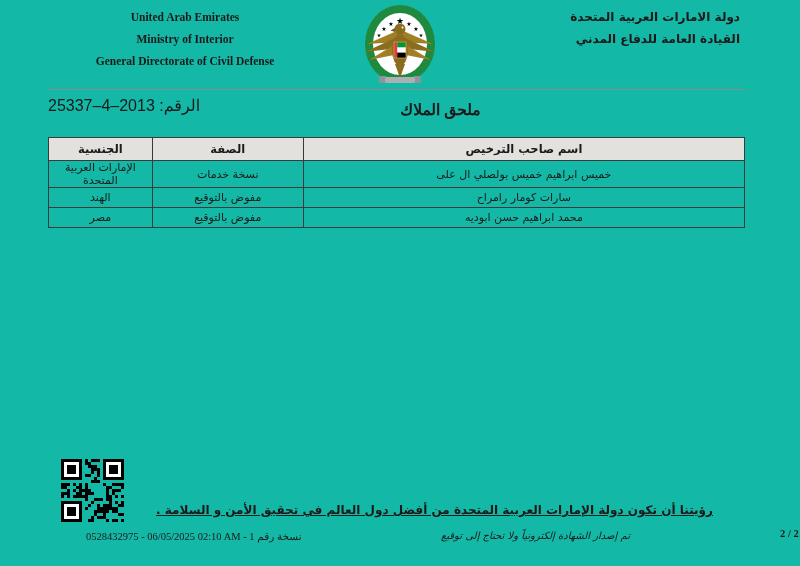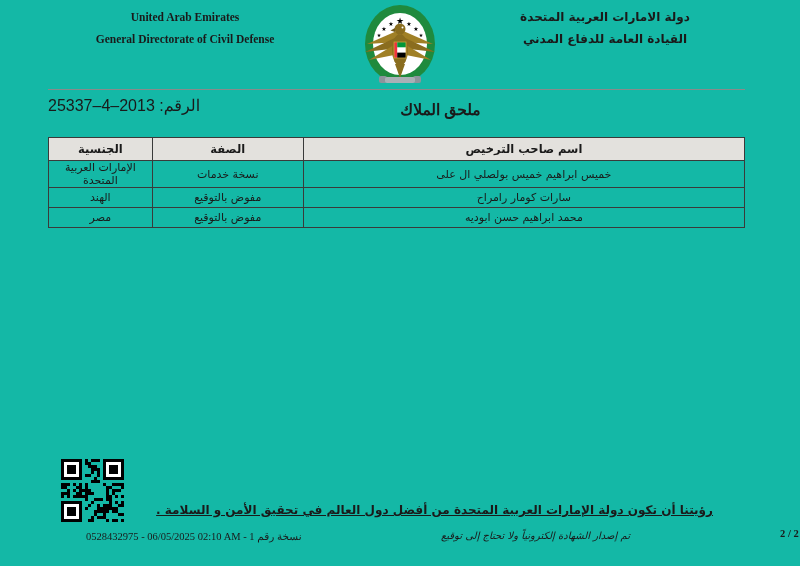--- a/index.html
+++ b/index.html
@@ -2,21 +2,21 @@
 <html><head>
 <meta charset="utf-8">
 <style>
   html,body{margin:0;padding:0;background:#fff;}
   .page{position:relative;width:800px;height:566px;background:#14b8a6;overflow:hidden;
         font-family:"Liberation Serif",serif;color:#1a1a1a;padding-left:25px;}
 
   
   .header-en{position:absolute;left:60px;top:6px;width:250px;text-align:center;
              font-weight:bold;font-size:11.5px;line-height:22px;}
-  .header-ar{position:absolute;left:470px;top:6px;width:270px;text-align:center;direction:rtl;
+  .header-ar{position:absolute;left:470px;top:6px;width:270px;direction:rtl;
              font-weight:bold;font-size:12px;line-height:22px;font-family:"DejaVu Sans",sans-serif;}
   .emblem{position:absolute;left:361px;top:2px;width:78px;height:84px;}
 
   .rule{position:absolute;left:48px;top:89px;width:697px;height:1px;background:#8a8a8a;}
 
   .ref{position:absolute;left:48px;top:96px;direction:rtl;white-space:nowrap;
        font-family:"Liberation Sans",sans-serif;font-size:16px;}
   .doc-title{position:absolute;left:56px;right:0;top:101px;text-align:center;direction:rtl;
        font-family:Liberation Serif, serif;font-weight:bold;font-size:15.5px;}
 
@@ -40,20 +40,21 @@
   .page-num{position:absolute;left:780px;top:528px;font-weight:bold;font-size:10.5px;
        font-family:Liberation Serif, serif;}
 </style>
 </head>
 <body>
 
 <div class="page">
 
   <div class="header-en">
     <div>United Arab Emirates</div>
+    <div>Ministry of Interior</div>
     <div>General Directorate of Civil Defense</div>
   </div>
 
   <div class="emblem">
     <svg width="78" height="84" viewBox="0 0 78 84">
       <ellipse cx="39" cy="42" rx="35" ry="39" fill="#1f8a3d"></ellipse>
       <ellipse cx="39" cy="42" rx="27" ry="31" fill="#ffffff"></ellipse>
 
       <text x="39" y="22" font-size="9" text-anchor="middle" fill="#000">★</text>
       <text x="30" y="24" font-size="6" text-anchor="middle" fill="#000">★</text>

